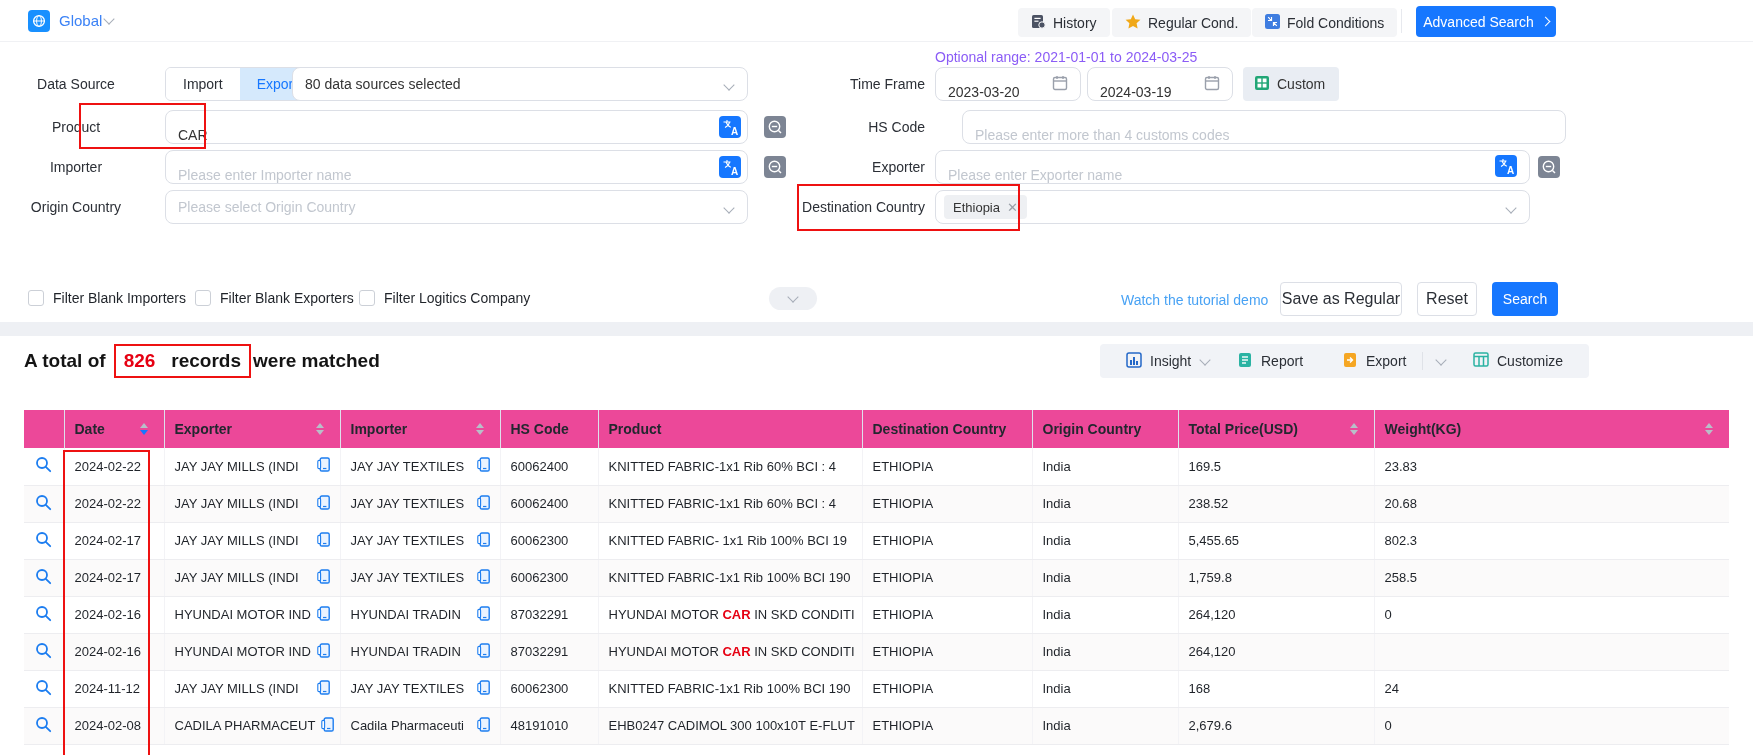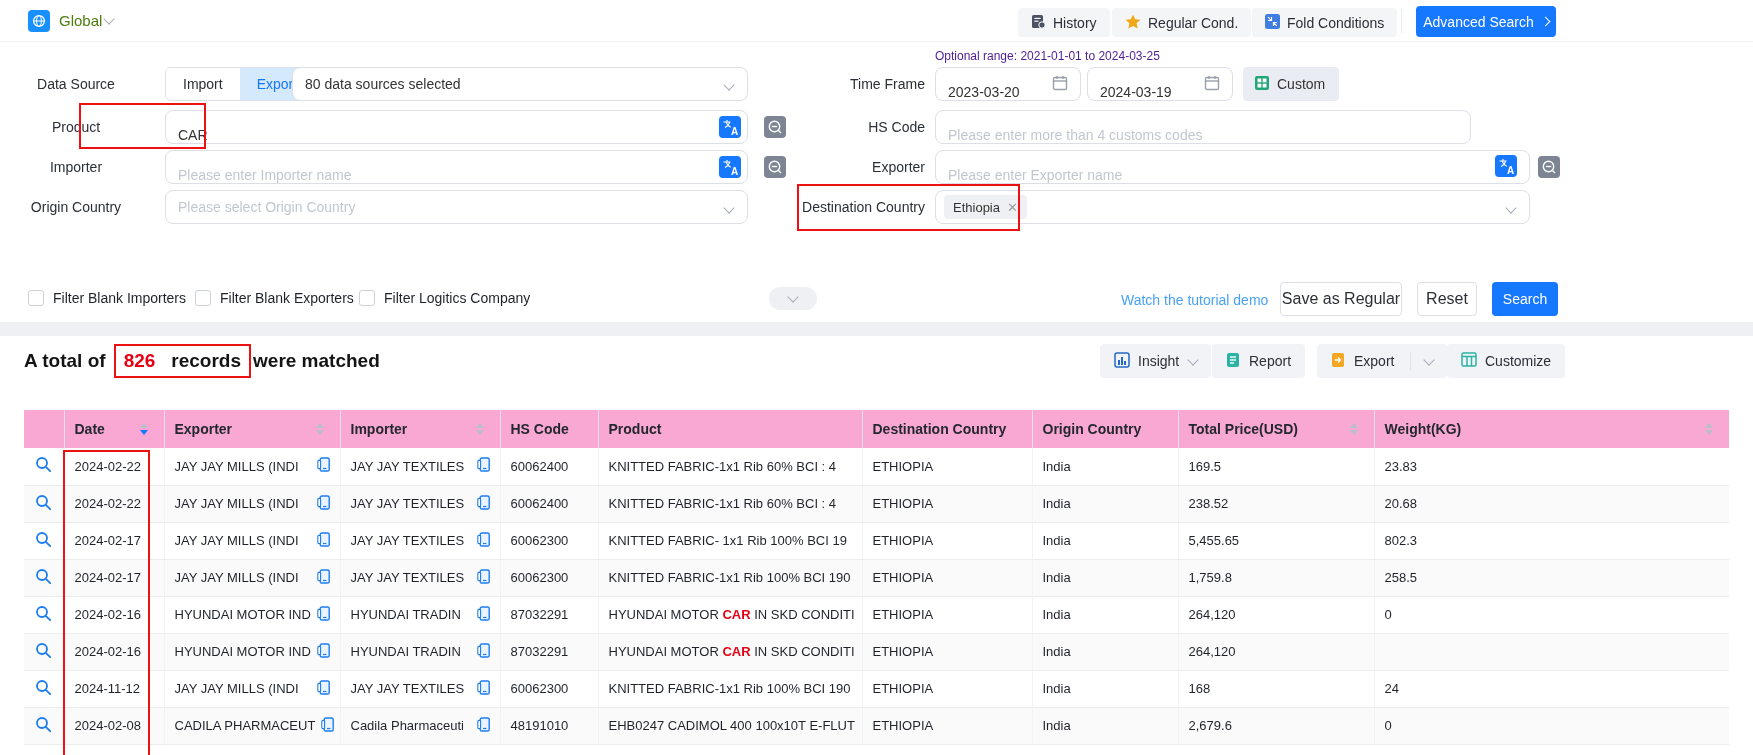--- a/index.html
+++ b/index.html
@@ -6,30 +6,30 @@
   html,body { width:1753px; height:755px; }
   body {
     font-family: "Liberation Sans", sans-serif;
     background:#fff; color:#2b2f36; position:relative; overflow:hidden;
   }
   #page { position:absolute; inset:0; width:1753px; height:755px; }
 
   
   #topbar { position:absolute; left:0; top:0; width:1753px; height:42px; background:#fff; border-bottom:1px solid #f0f1f4; }
   .logo { position:absolute; left:28px; top:10px; width:22px; height:22px; background:#1890ff; border-radius:4px; display:flex; align-items:center; justify-content:center; }
-  .global-label { position:absolute; left:59px; top:12px; font-size:15px; color:#4d7c0f; }
+  .global-label { position:absolute; left:59px; top:12px; font-size:15px; color:#3b82f6; }
   .chev { display:inline-block; width:8px; height:8px; border-right:1.6px solid #a7adb8; border-bottom:1.6px solid #a7adb8; transform:rotate(45deg); }
   .g-chev { position:absolute; left:105px; top:15px; }
   .lite-btn { position:absolute; top:8px; height:29px; background:#f4f5f7; border-radius:4px; display:flex; align-items:center; gap:7px; padding:0 13px; font-size:14px; color:#2b2f36; cursor:pointer; }
   .tb-divider { position:absolute; left:1401px; top:9px; width:1px; height:24px; background:#e7e9ee; }
   .adv-btn { position:absolute; left:1416px; top:6px; width:140px; height:31px; background:#1677ff; border-radius:4px; color:#fff; font-size:14px; display:flex; align-items:center; justify-content:center; gap:8px; cursor:pointer; }
   .chev-right { display:inline-block; width:7px; height:7px; border-right:1.8px solid #fff; border-top:1.8px solid #fff; transform:rotate(45deg); }
 
   
-  .opt-range { position:absolute; left:935px; top:49px; font-size:12px; color:#4c1d95; }
+  .opt-range { position:absolute; left:935px; top:49px; font-size:14px; color:#8b5cf6; }
   .frow { position:absolute; left:0; width:1753px; height:34px; }
   .flabel { position:absolute; left:0; width:152px; text-align:center; line-height:34px; font-size:14px; color:#2b2f36; }
   .flabel-r { position:absolute; left:770px; width:155px; text-align:right; line-height:34px; font-size:14px; color:#2b2f36; }
   .ctrl { position:absolute; top:0; height:34px; border:1px solid #dcdfe6; border-radius:8px; background:#fff; display:flex; align-items:center; padding:0 12px; font-size:14px; color:#333; }
   .ctrl input { border:none; outline:none; width:100%; font-size:14px; font-family:"Liberation Sans",sans-serif; color:#333; background:transparent;margin-top:16px; }
   .ctrl input::placeholder { color:#c2c7cf; }
   .ph { color:#c2c7cf; }
   .sel-chev { position:absolute; right:14px; top:13px; }
   .seg { position:absolute; left:165px; top:0; height:34px; display:flex; border:1px solid #dcdfe6; border-radius:6px; overflow:hidden; }
   .seg-btn { padding:0 17px; display:flex; align-items:center; font-size:14px; background:#fff; color:#2b2f36; cursor:pointer; }
@@ -45,28 +45,28 @@
   .tutorial { position:absolute; left:1118px; top:2px; font-size:14px; color:#48a2f4; cursor:pointer; }
   .w-btn { position:absolute; top:-8px; height:34px; border:1px solid #dcdfe6; border-radius:4px; background:#fff; display:flex; align-items:center; justify-content:center; font-size:16px; color:#2b2f36; cursor:pointer; }
   .search-btn { position:absolute; left:1489px; top:-8px; width:66px; height:34px; background:#1677ff; border-radius:4px; color:#fff; font-size:14px; display:flex; align-items:center; justify-content:center; cursor:pointer; }
 
   .band { position:absolute; left:0; top:322px; width:1753px; height:14px; background:#eef0f4; }
 
   
   .total-line { position:absolute; left:24px; top:344px; display:flex; align-items:center; font-size:19px; font-weight:bold; color:#141414; }
   .total-box { border:2px solid #ee1111; padding:4px 8px; margin:0 2px 0 8px; display:flex; gap:16px; }
   .total-count { color:#e60012; }
-  .res-btn { position:absolute; top:344px; height:34px; background:#f1f3f7; border-radius:4px; display:flex; align-items:center; gap:8px; padding:0 14px; font-size:14px; color:#2b2f36; cursor:pointer; }
+  .res-btn { position:absolute; top:344px; height:34px; background:#f1f3f7; border-radius:4px; display:flex; align-items:center; gap:8px; padding:0 26px; font-size:14px; color:#2b2f36; cursor:pointer; }
   .res-btn .chev { margin-left:2px; }
   .split-div { width:1px; height:18px; background:#dfe2e8; margin:0 4px 0 8px; }
 
   
   #tablewrap { position:absolute; left:24px; top:410px; width:1705px; }
   table { border-collapse:collapse; table-layout:fixed; width:1705px; }
-  th { height:38px; background:#f9a8d4; font-size:14px; font-weight:bold; color:#23272f; text-align:center; padding:0 10px; border-right:1px solid #dde1ec; }
+  th { height:38px; background:#ec4899; font-size:14px; font-weight:bold; color:#23272f; text-align:center; padding:0 10px; border-right:1px solid #dde1ec; }
   th:last-child { border-right:none; }
   .th-flex { display:flex; align-items:center; justify-content:space-between; }
   .sorters { display:inline-flex; flex-direction:column; gap:2px; margin-right:6px; cursor:pointer; }
   .tri { width:0; height:0; border-left:4.5px solid transparent; border-right:4.5px solid transparent; }
   .tri.up { border-bottom:5.5px solid #b9bec9; }
   .tri.down { border-top:5.5px solid #b9bec9; }
   .tri.down.on { border-top-color:#1677ff; }
   td { height:37px; font-size:13px; color:#1f2329; padding:0 10px; border-bottom:1px solid #ededf0; border-right:1px solid #f3f3f6; overflow:hidden; white-space:nowrap; }
   td:last-child { border-right:none; }
   tr.even td { background:#fbfafa; }
@@ -176,21 +176,21 @@
           <path d="M4.5 6 h7 M8 4 v2 M6 11.5 c2.2-1.2 4.2-3.4 4.6-5.5 M7 6 c0.8 2.4 2.8 4.4 4.8 5.2" stroke="#fff" stroke-width="1.1" fill="none"></path>
           <text x="12" y="18.5" font-size="10" font-family="Liberation Sans, sans-serif" font-weight="bold" fill="#fff">A</text>
         </svg></span>
     <span class="out-icon" style="left:764px;"><svg width="22" height="22" viewBox="0 0 22 22">
           <rect width="22" height="22" rx="4" fill="#7d8594"></rect>
           <circle cx="10.5" cy="10.5" r="5.2" fill="none" stroke="#fff" stroke-width="1.4"></circle>
           <line x1="7.8" y1="10.5" x2="13.2" y2="10.5" stroke="#fff" stroke-width="1.4"></line>
           <line x1="14.5" y1="14.5" x2="17" y2="17" stroke="#fff" stroke-width="1.4"></line>
         </svg></span>
     <div class="flabel-r">HS Code</div>
-    <div class="ctrl" style="left:935px; width:536px;">
+    <div class="ctrl" style="left:962px; width:604px;">
       <input placeholder="Please enter more than 4 customs codes" style="">
     </div>
   </div>
 
   <div class="frow" style="top:150px;">
     <div class="flabel">Importer</div>
     <div class="ctrl" style="left:165px; width:583px;">
       <input placeholder="Please enter Importer name" style="">
     </div>
     <span class="in-icon" style="left:719px;"><svg width="22" height="22" viewBox="0 0 22 22">
@@ -648,21 +648,21 @@
               <div class="cell-flex">
                 <span>Cadila Pharmaceuti</span>
                 <span><svg width="13" height="15" viewBox="0 0 13 15">
                     <rect x="3.2" y="1" width="9" height="13" rx="1.6" fill="#eaf3ff" stroke="#1c7df0" stroke-width="1.4"></rect>
                     <rect x="0.8" y="3.4" width="2.8" height="8.2" rx="1.2" fill="#fff" stroke="#1c7df0" stroke-width="1.1"></rect>
                     <line x1="6" y1="11.5" x2="9.4" y2="11.5" stroke="#1c7df0" stroke-width="1.2"></line>
                   </svg></span>
               </div>
             </td>
             <td>48191010</td>
-            <td>EHB0247 CADIMOL 400 100x10T E-FLUT</td>
+            <td>EHB0247 CADIMOL 300 100x10T E-FLUT</td>
             <td>ETHIOPIA</td>
             <td>India</td>
             <td>2,679.6</td>
             <td>0</td>
           </tr>
         </tbody>
     </table>
   </div>
 
   <div class="anno" style="left:79px; top:103px; width:127px; height:46px;"></div>

